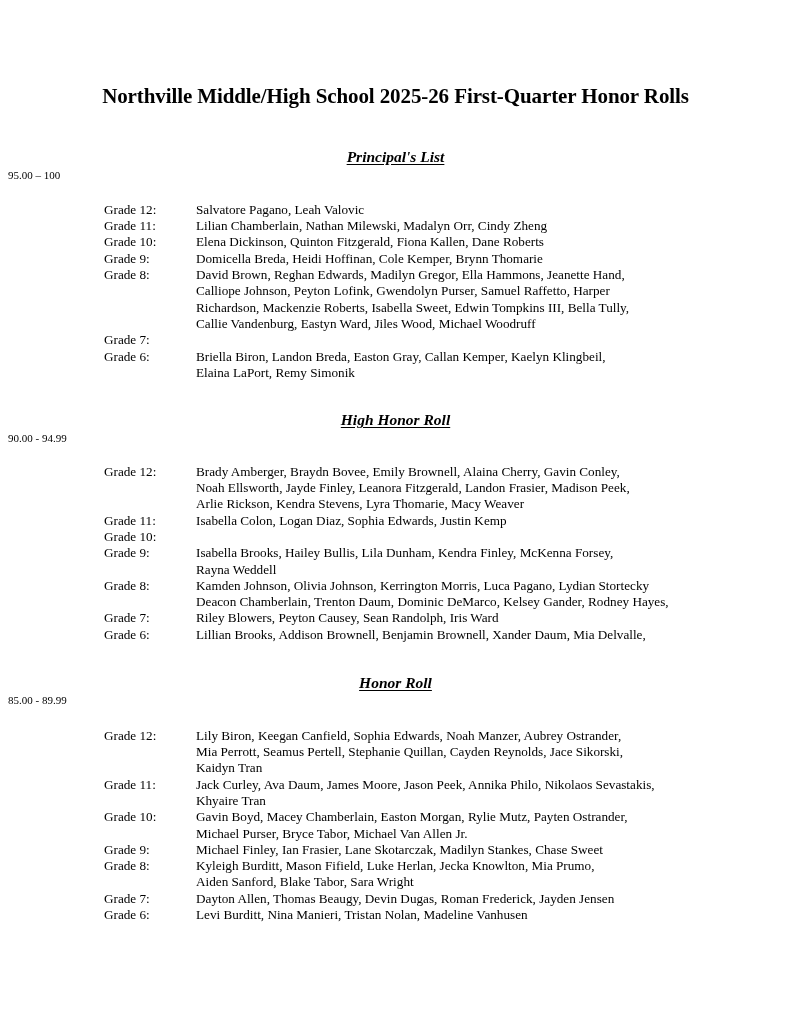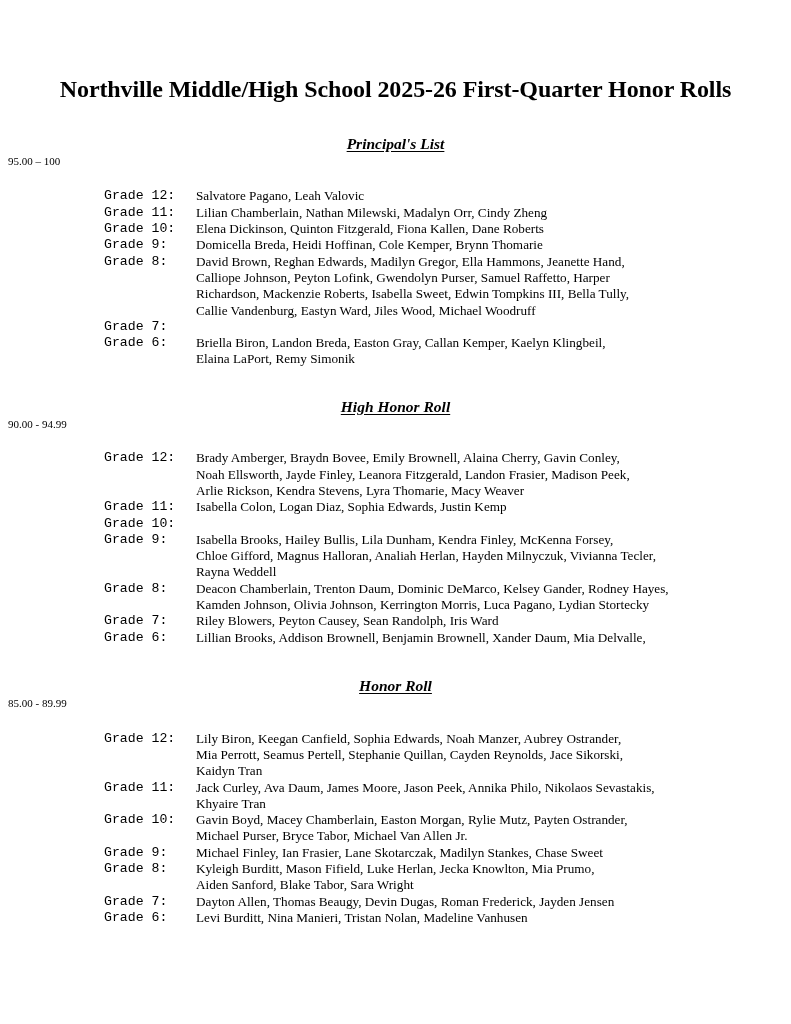--- a/index.html
+++ b/index.html
@@ -17,24 +17,24 @@
   .page {
     position: relative;
     width: 791px;
     height: 1024px;
     box-sizing: border-box;
     padding: 0;
     background: #ffffff;
   }
   .doc-title {
     text-align: center;
-    font-size: 24px;
+    font-size: 21px;
     font-weight: bold;
     letter-spacing: -0.1px;
-    margin: 7px;
+    margin: 16px;
     padding-top: 68px;
     line-height: 1.2;
   }
   .section {
     margin: 8px;
   }
   .section-head {
     text-align: center;
     margin: 0;
   }
@@ -62,21 +62,20 @@
     align-items: flex-start;
     font-size: 13.2px;
     line-height: 16.3px;
   }
   .entry-grade {
     flex: 0 0 auto;
     width: 92px;
     padding-left: 96px;
     box-sizing: content-box;
     white-space: nowrap;
-    font-family: Liberation Mono, monospace;
   }
   .entry-names {
     flex: 1 1 auto;
     padding-right: 84px;
   }
   .entry-names .nline {
     display: block;
   }
   
   #sec-principals .section-head { padding-top: 22px; }
@@ -165,29 +164,28 @@
             <span class="nline">Isabella Colon, Logan Diaz, Sophia Edwards, Justin Kemp</span>
           </div>
         </div>
         <div class="entry">
           <div class="entry-grade">Grade 10:</div>
         </div>
         <div class="entry">
           <div class="entry-grade">Grade 9:</div>
           <div class="entry-names">
             <span class="nline">Isabella Brooks, Hailey Bullis, Lila Dunham, Kendra Finley, McKenna Forsey,</span>
-            <span class="nline">Chloe Gifford, Magnus Halloran, Analiah Herlan, Hayden Milnyczuk, Vivianna Tecler,</span>
             <span class="nline">Rayna Weddell</span>
           </div>
         </div>
         <div class="entry">
           <div class="entry-grade">Grade 8:</div>
           <div class="entry-names">
+            <span class="nline">Kamden Johnson, Olivia Johnson, Kerrington Morris, Luca Pagano, Lydian Stortecky</span>
             <span class="nline">Deacon Chamberlain, Trenton Daum, Dominic DeMarco, Kelsey Gander, Rodney Hayes,</span>
-            <span class="nline">Kamden Johnson, Olivia Johnson, Kerrington Morris, Luca Pagano, Lydian Stortecky</span>
           </div>
         </div>
         <div class="entry">
           <div class="entry-grade">Grade 7:</div>
           <div class="entry-names">
             <span class="nline">Riley Blowers, Peyton Causey, Sean Randolph, Iris Ward</span>
           </div>
         </div>
         <div class="entry">
           <div class="entry-grade">Grade 6:</div>

